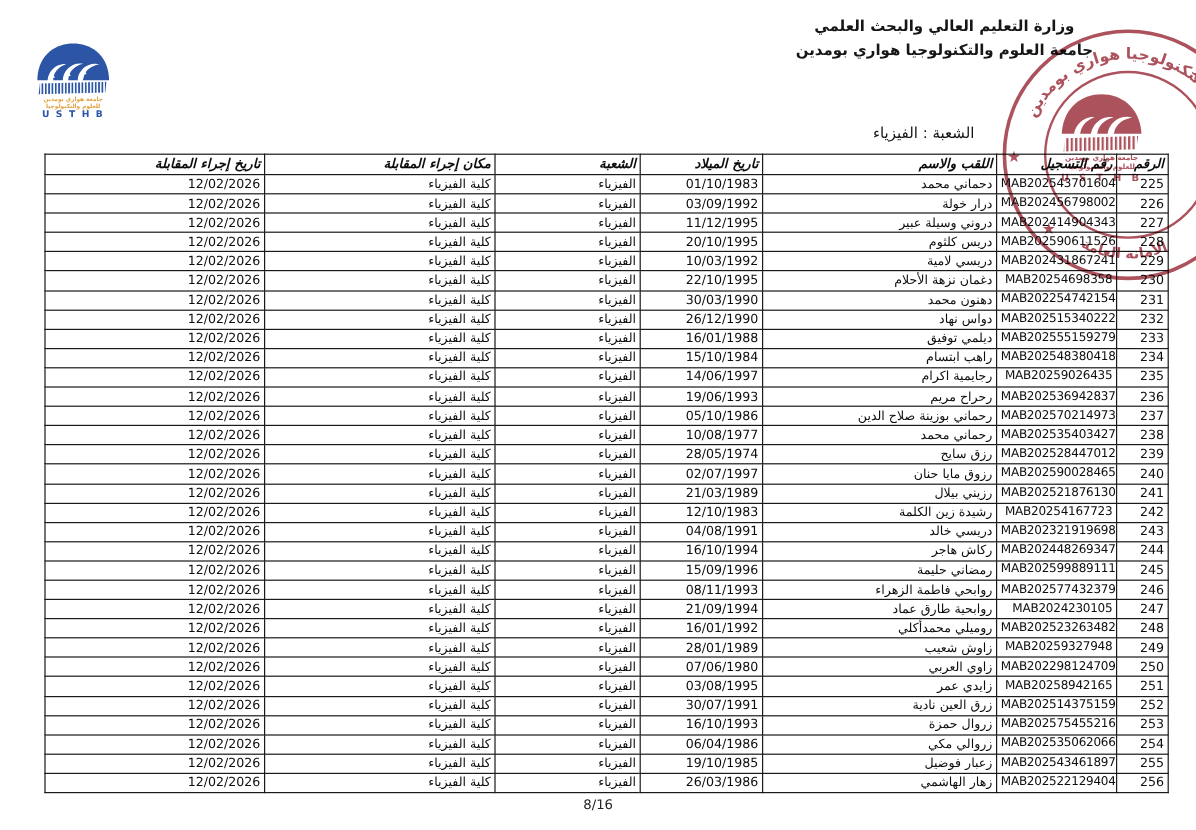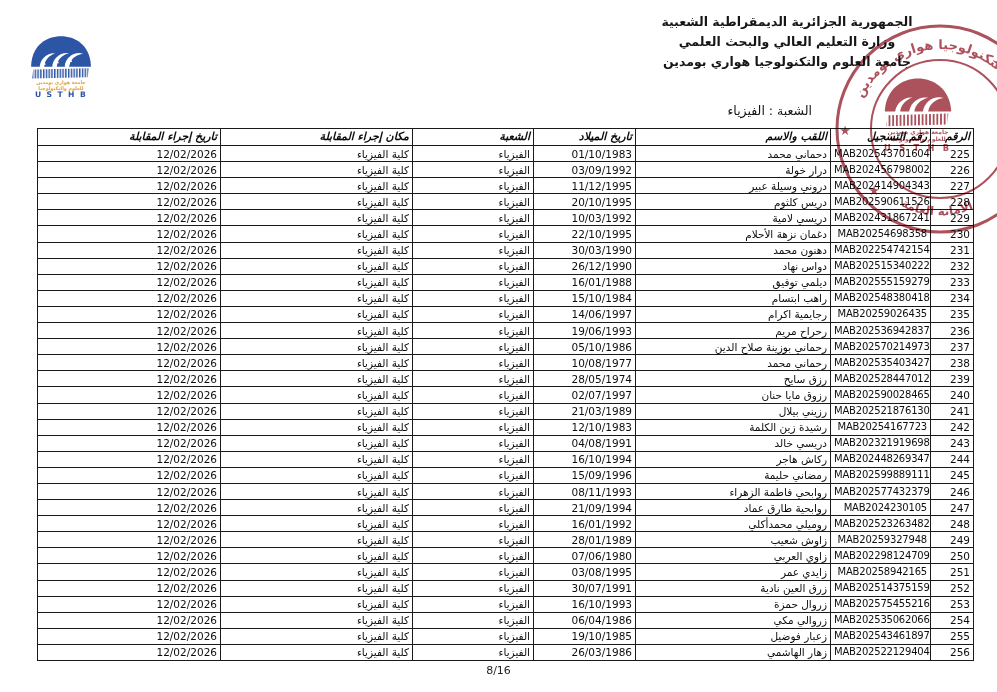--- a/index.html
+++ b/index.html
@@ -71,21 +71,20 @@
       <use href="#swoosh" fill="#fff" transform="translate(55,42) rotate(-2)"></use>
       <path d="M20 50 l5 -7 l3 7 Z M39 48 l5 -7 l3 7 Z M58 46 l5 -7 l3 7 Z" fill="#fff"></path>
       <path d="M10 57 L90 55 L88.5 68 L8.5 70 Z" fill="url(#bh)"></path>
     </g>
     <text x="50" y="78" text-anchor="middle" font-size="7" font-weight="bold" fill="var(--logo-orange,#E2A13C)">جامعة هواري بومدين</text>
     <text x="50" y="86" text-anchor="middle" font-size="7" font-weight="bold" fill="var(--logo-orange,#E2A13C)">للعلوم والتكنولوجيا</text>
     <text x="50" y="97" text-anchor="middle" font-size="11" font-weight="bold" letter-spacing="2" fill="var(--logo-blue,#2C55A5)">U S T H B</text>
   </svg>
 
   <div class="org-block">
-    <div>الجمهورية الجزائرية الديمقراطية الشعبية</div>
     <div>وزارة التعليم العالي والبحث العلمي</div>
     <div>جامعة العلوم والتكنولوجيا هواري بومدين</div>
   </div>
 
   <div class="branch-line">الشعبة : الفيزياء</div>
 
   <table class="list">
     <colgroup>
       <col style="width:43px">
         <col style="width:100px">

